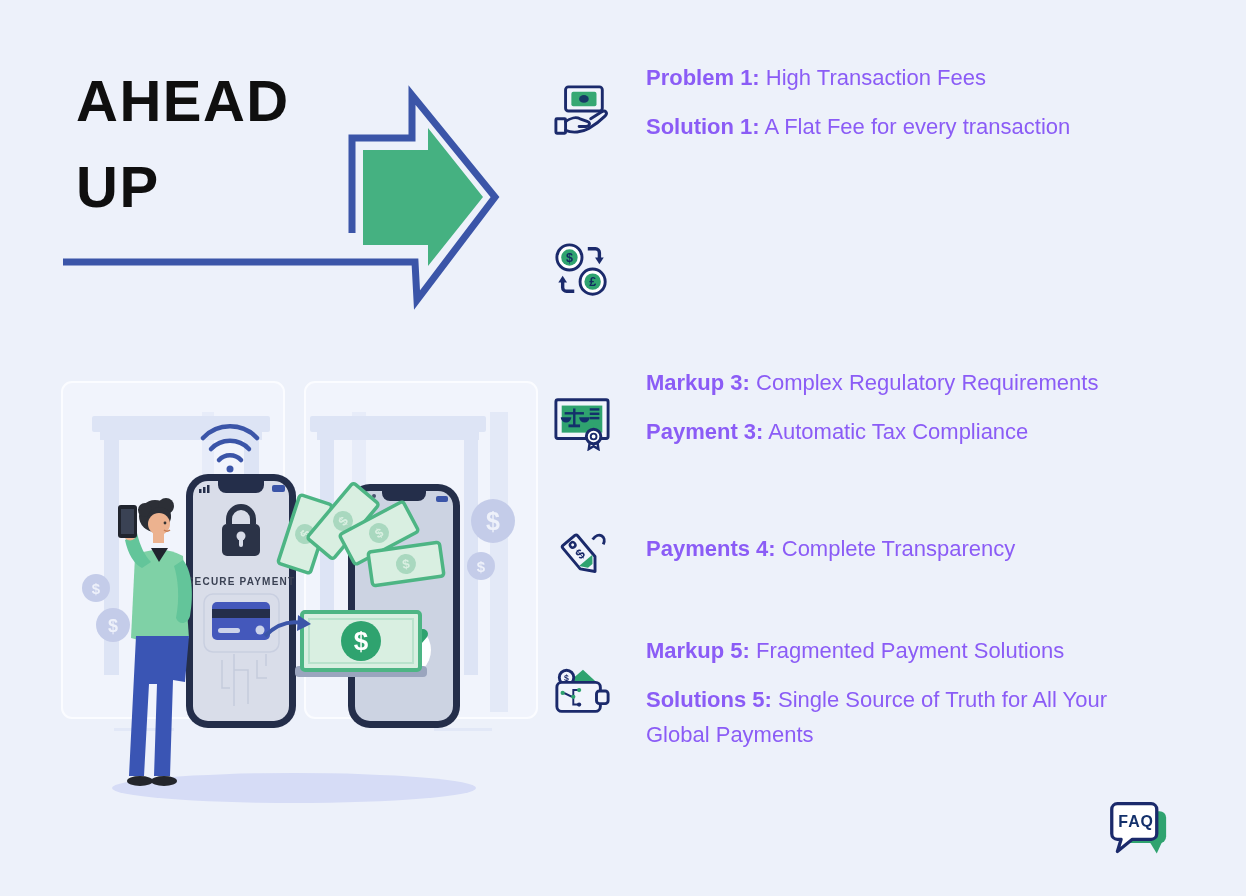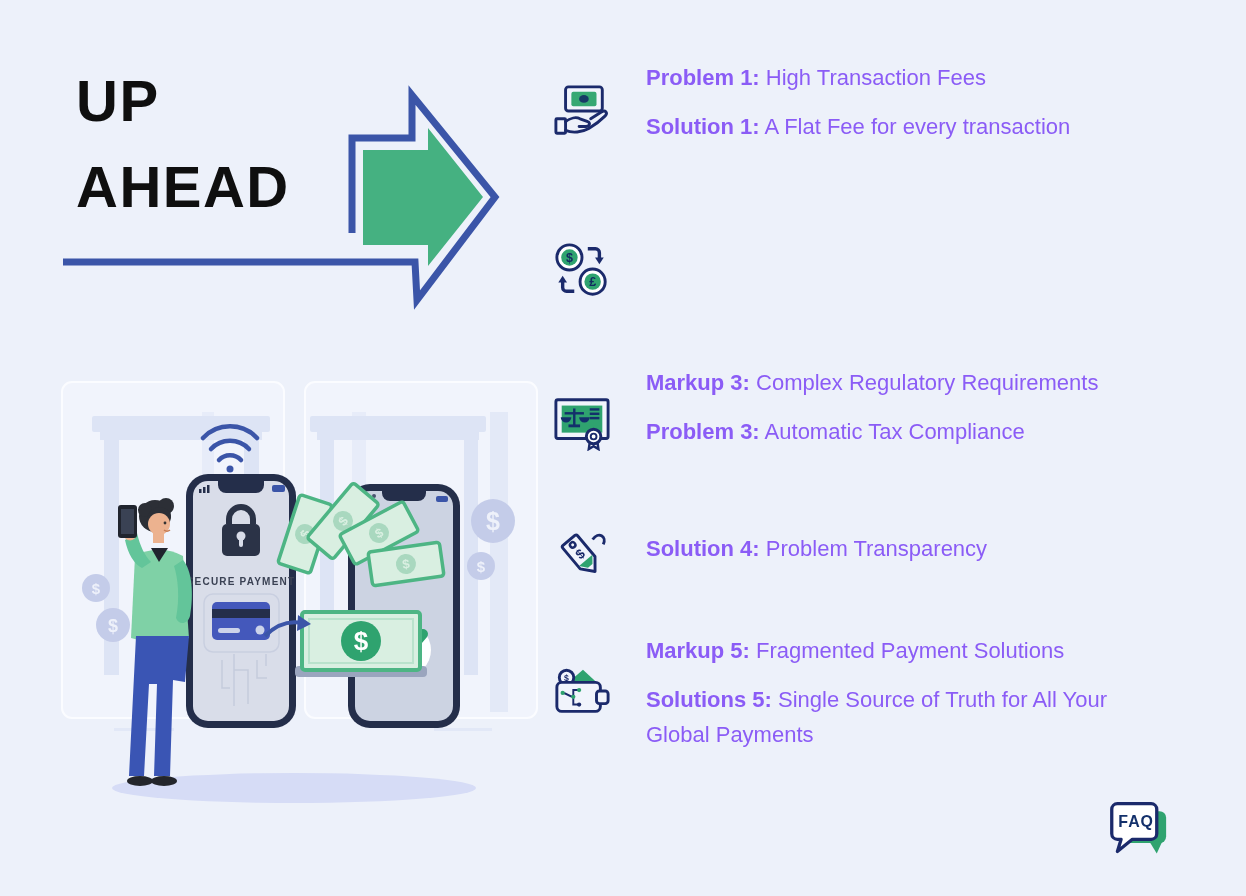--- a/index.html
+++ b/index.html
@@ -26,22 +26,22 @@
   .row-text p.sol{margin-top:14px;}
   .row-text b{font-weight:700;}
   .faq-row{align-items:flex-end;flex-direction:column;}
   .faq-label{font-size:38px;color:#1d3a5f;}
   svg text{font-family:"Liberation Sans",sans-serif;}
 </style>
 </head>
 <body>
 
 <h1 class="title">
+  <span>AHEAD</span>
   <span>UP</span>
-  <span>AHEAD</span>
 </h1>
 
 <svg class="arrow-svg" width="450" height="235" viewBox="0 0 450 235">
   <polyline points="297,148 297,53 357,53 357,10 440,112 362,215 360,177 8,177" fill="none" stroke="#3b55a8" stroke-width="7"></polyline>
   <polygon points="308,65 373,65 373,43 428,112 373,181 373,160 308,160" fill="#45b181"></polygon>
 </svg>
 
 <svg class="illus-svg" width="490" height="445" viewBox="0 0 490 445">
 
   <g>
@@ -241,38 +241,38 @@
       </g>
       <path d="M8,25 a5.5,5.5 0 0 0 11,0 z" fill="#13306b"></path>
       <path d="M27,25 a5.5,5.5 0 0 0 11,0 z" fill="#13306b"></path>
       <polyline points="38,51 37,58 42,55 47,58 46,51" fill="#ffffff" stroke="#1b2a6b" stroke-width="2.5"></polyline>
       <circle cx="42" cy="45" r="7.5" fill="#ffffff" stroke="#1b2a6b" stroke-width="3"></circle>
       <circle cx="42" cy="45" r="3" fill="none" stroke="#1b2a6b" stroke-width="2"></circle>
     </svg>
   </div>
   <div class="row-text">
     <p><b>Markup 3:</b> <span>Complex Regulatory Requirements</span></p>
-    <p class="sol"><b>Problem 3:</b> <span>Automatic Tax Compliance</span></p>
+    <p class="sol"><b>Payment 3:</b> <span>Automatic Tax Compliance</span></p>
   </div>
 </div>
 
 <div class="row" style="top:517px">
   <div class="icon-box" style="margin-top:10px">
     <svg width="58" height="58" viewBox="0 0 60 60">
       <g transform="rotate(-40 30 30)">
         <path d="M22,9 h16 a2,2 0 0 1 2,2 v28 l-10,12 -10,-12 v-28 a2,2 0 0 1 2,-2 z" fill="#f1f4fc" stroke="#1b2a6b" stroke-width="3" stroke-linejoin="round"></path>
         <polygon points="21,36 39,36 33,43.2 27,43.2" fill="#2fa36f"></polygon>
         <circle cx="30" cy="15" r="2.8" fill="none" stroke="#1b2a6b" stroke-width="2.5"></circle>
         <text x="30" y="32" text-anchor="middle" font-size="14" font-weight="bold" fill="#1b2a6b">$</text>
       </g>
       <path d="M41,13 c6,-9 15,-3 11,5" fill="none" stroke="#1b2a6b" stroke-width="3"></path>
     </svg>
   </div>
   <div class="row-text">
-    <p class="sol"><b>Solution 4:</b> <span>Problem Transparency</span></p>
+    <p class="sol"><b>Payments 4:</b> <span>Complete Transparency</span></p>
   </div>
 </div>
 
 <div class="row" style="top:633px">
   <div class="icon-box" style="margin-top:30px">
     <svg width="58" height="58" viewBox="0 0 60 60">
       <polygon points="16,20 31,7 45,20" fill="#2fa36f"></polygon>
       <circle cx="14" cy="15" r="7.5" fill="#f1f4fc" stroke="#1b2a6b" stroke-width="3"></circle>
       <text x="14" y="19" text-anchor="middle" font-size="9" font-weight="bold" fill="#1b2a6b">$</text>
       <rect x="4" y="20" width="45" height="30" rx="5" fill="#f1f4fc" stroke="#1b2a6b" stroke-width="3"></rect>

